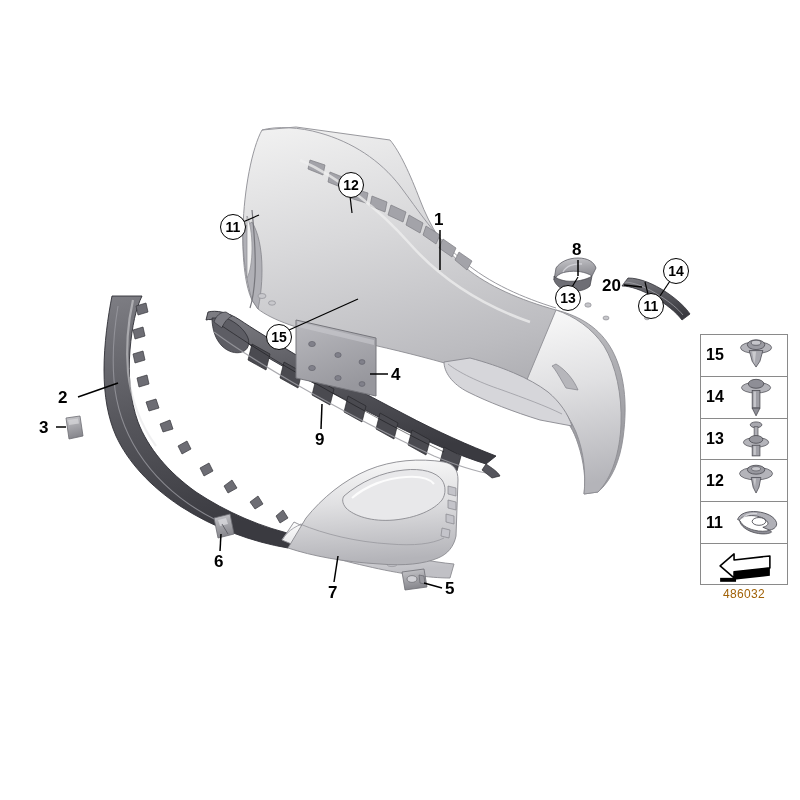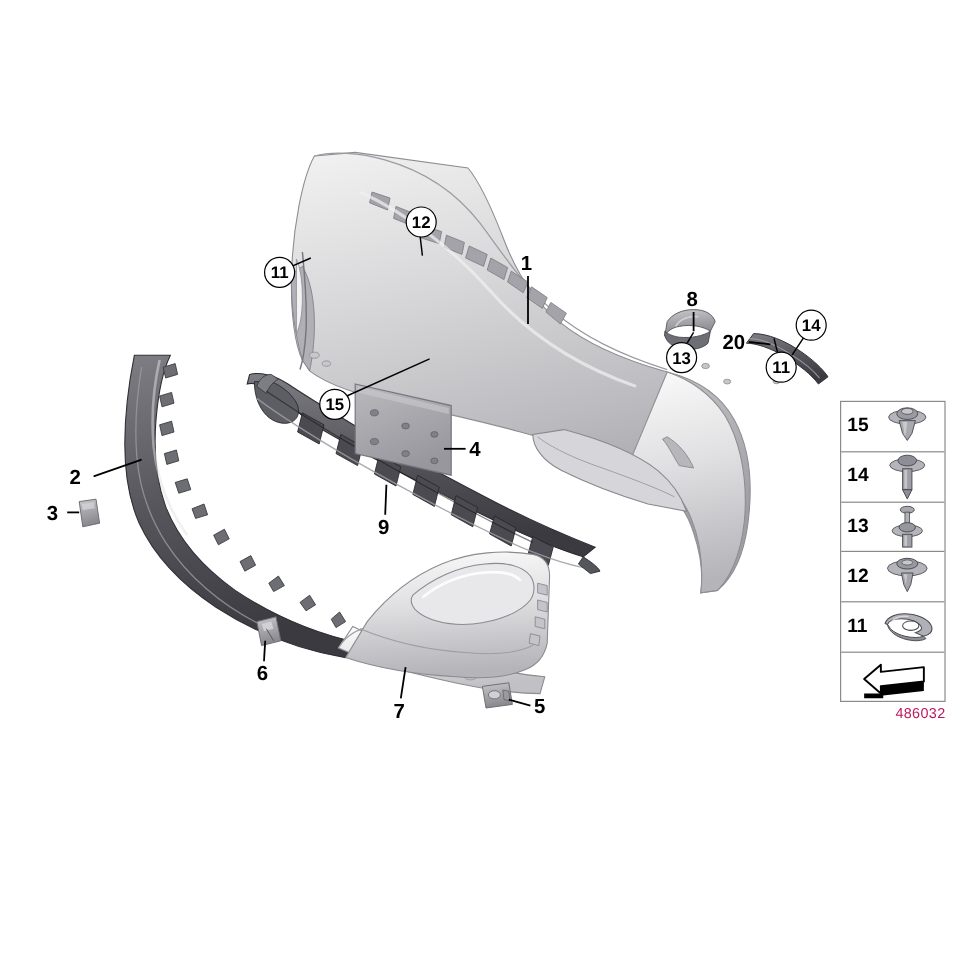--- a/index.html
+++ b/index.html
@@ -81,24 +81,24 @@
     left: 28px;
     top: 0;
     width: 58px;
     height: 100%;
   }
   #legend-code {
     position: absolute;
     left: 700px;
     top: 587px;
     width: 88px;
-    text-align: right;
+    text-align: center;
     font-family: "Liberation Sans", sans-serif;
     font-size: 12px;
-    color: #be185d;
+    color: #a16207;
     letter-spacing: 0.3px;
   }
   
   #footer {
     position: absolute;
     left: 0;
     top: 700px;
     width: 800px;
     height: 100px;
   }

